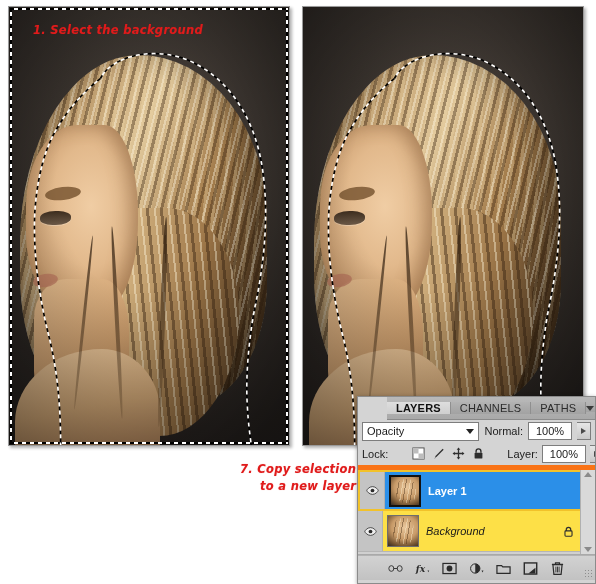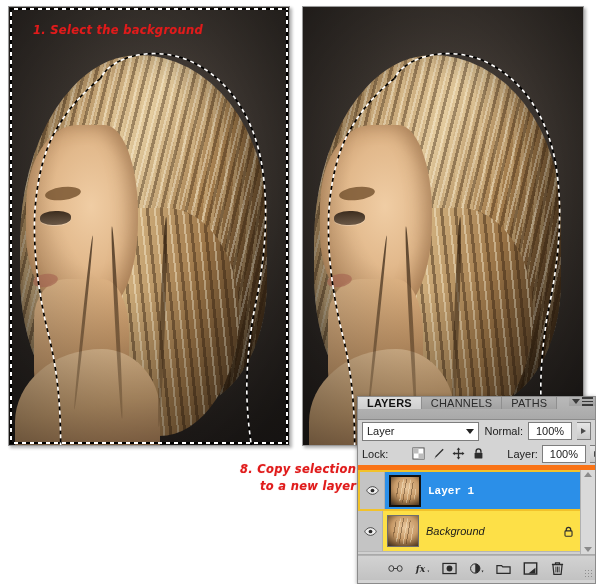--- a/index.html
+++ b/index.html
@@ -193,25 +193,26 @@
     box-sizing: border-box;
     background: #d4d4d4;
     border: 1px solid #8b8b8b;
     box-shadow: 0 1px 4px rgba(0,0,0,0.35);
     font-size: 11px;
     color: #1a1a1a;
     overflow: hidden;
   }
   .tabbar {
     display: flex;
-    align-items: flex-start;
+    align-items: center;
     height: 22px;
     background: linear-gradient(#b9b9b9, #a9a9a9);
     border-bottom: 1px solid #8b8b8b;
     position: relative;
+    margin-left: 29px;
   }
   .tab {
     display: flex;
     align-items: center;
     padding: 0 9px;
     font-size: 11px;
     letter-spacing: .2px;
     color: #2b2b2b;
     border-right: 1px solid #8f8f8f;
     background: linear-gradient(#b3b3b3, #a2a2a2);
@@ -312,21 +313,20 @@
     align-items: center;
     height: 41px;
     box-sizing: border-box;
     border-bottom: 1px solid #b5b5b5;
     background: #fde047;
     padding-right: 16px;
   }
   .layer-row.selected {
     background: #2b8fe8;
     border: 2px solid #f2c22a;
-    font-family: Liberation Mono, monospace;
   }
   .eye-cell {
     width: 24px;
     display: flex;
     align-items: center;
     justify-content: center;
     align-self: stretch;
     background: #c4c4c4;
     border-right: 1px solid #b0b0b0;
   }
@@ -474,21 +474,21 @@
                C241,420 243,432 244,440" fill="none" stroke="#fff" stroke-width="1.6" stroke-dasharray="4 4" stroke-dashoffset="4"></path>
       <path d="M92,72 C74,86 58,104 46,126 C34,148 28,176 26,206
                C24,246 30,290 40,330 C48,362 52,396 52,440" fill="none" stroke="#000" stroke-width="1.6" stroke-dasharray="4 4"></path>
       <path d="M92,72 C74,86 58,104 46,126 C34,148 28,176 26,206
                C24,246 30,290 40,330 C48,362 52,396 52,440" fill="none" stroke="#fff" stroke-width="1.6" stroke-dasharray="4 4" stroke-dashoffset="4"></path>
     </svg>
   </div>
 
 </div>
 
-<div class="annot" id="annot-3">8. Copy selection
+<div class="annot" id="annot-3">7. Copy selection
 to a new layer</div>
 
 <div id="layers-panel">
 
   <div class="tabbar">
     <div class="tab active">
       <span>LAYERS</span>
     </div>
     <div class="tab">
       <span>CHANNELS</span>
@@ -502,21 +502,21 @@
       <span class="burger">
           <i></i>
           <i></i>
           <i></i>
         </span>
     </div>
   </div>
 
   <div class="row-blend">
     <div class="blend-select">
-      <span>Layer</span>
+      <span>Opacity</span>
       <span class="tri-down"></span>
     </div>
     <span class="lbl">Normal:</span>
     <div class="numbox">
       <span>100%</span>
     </div>
     <div class="spin">
       <span class="tri-right"></span>
     </div>
   </div>

